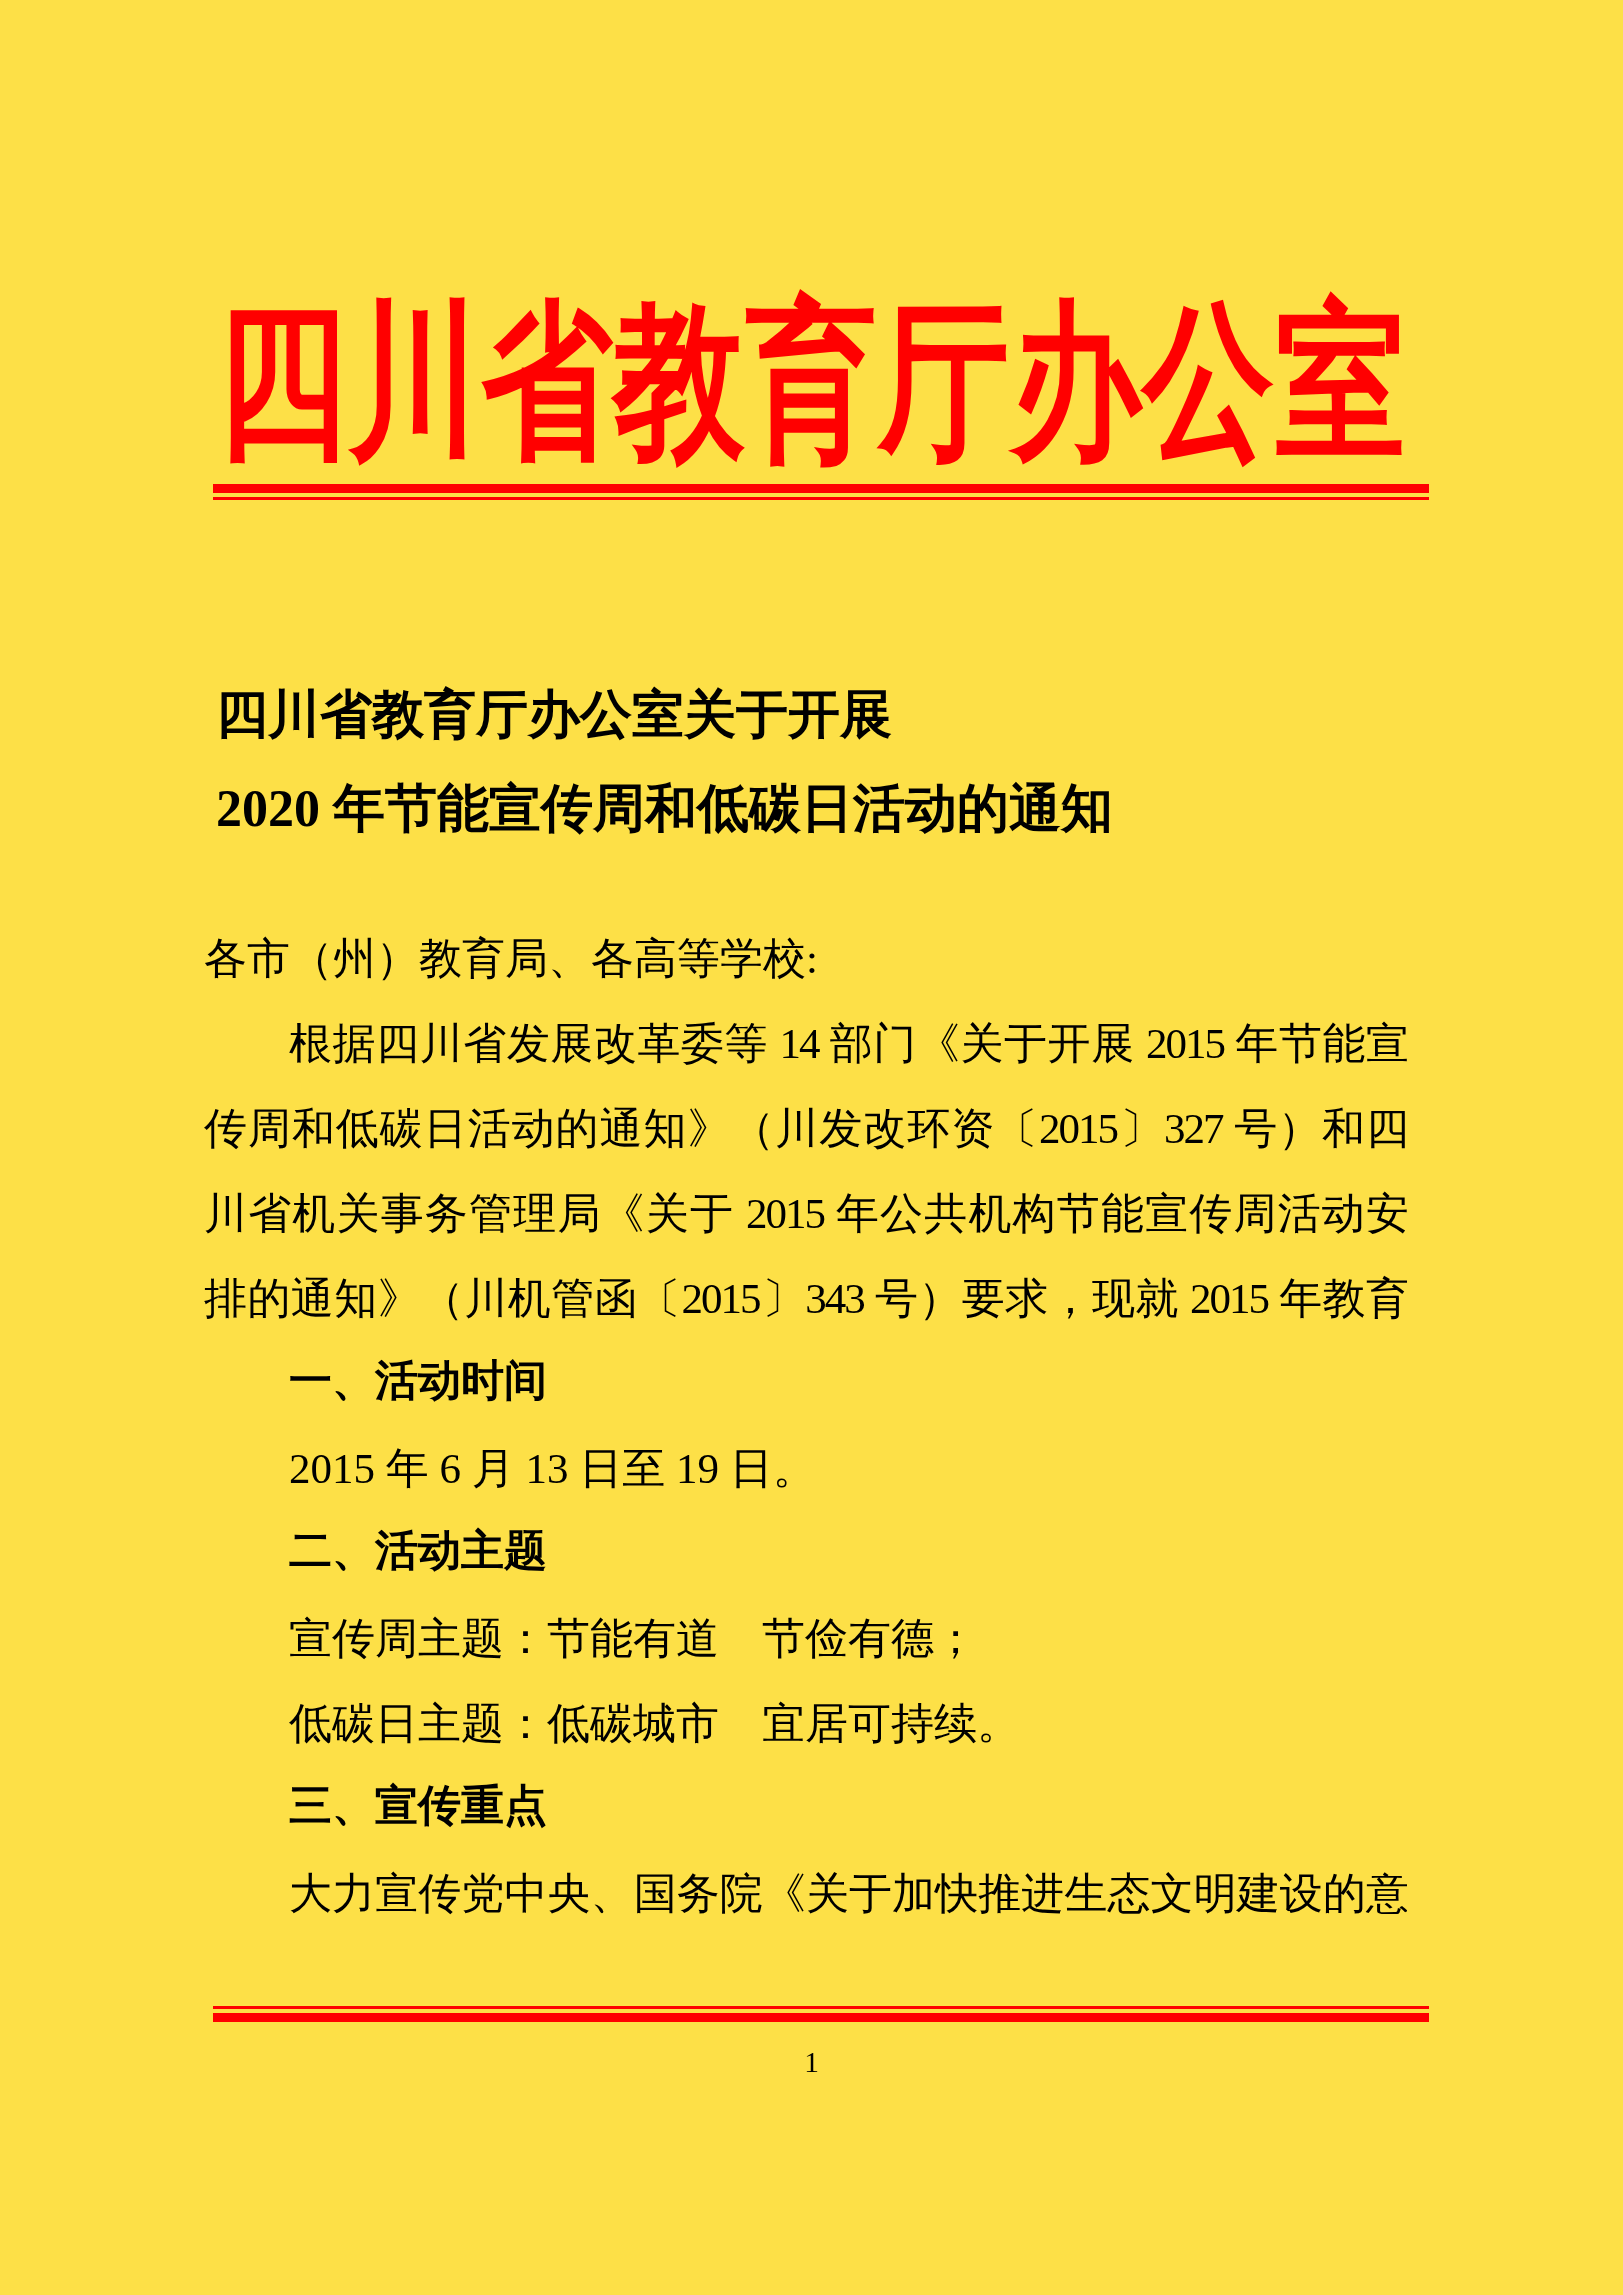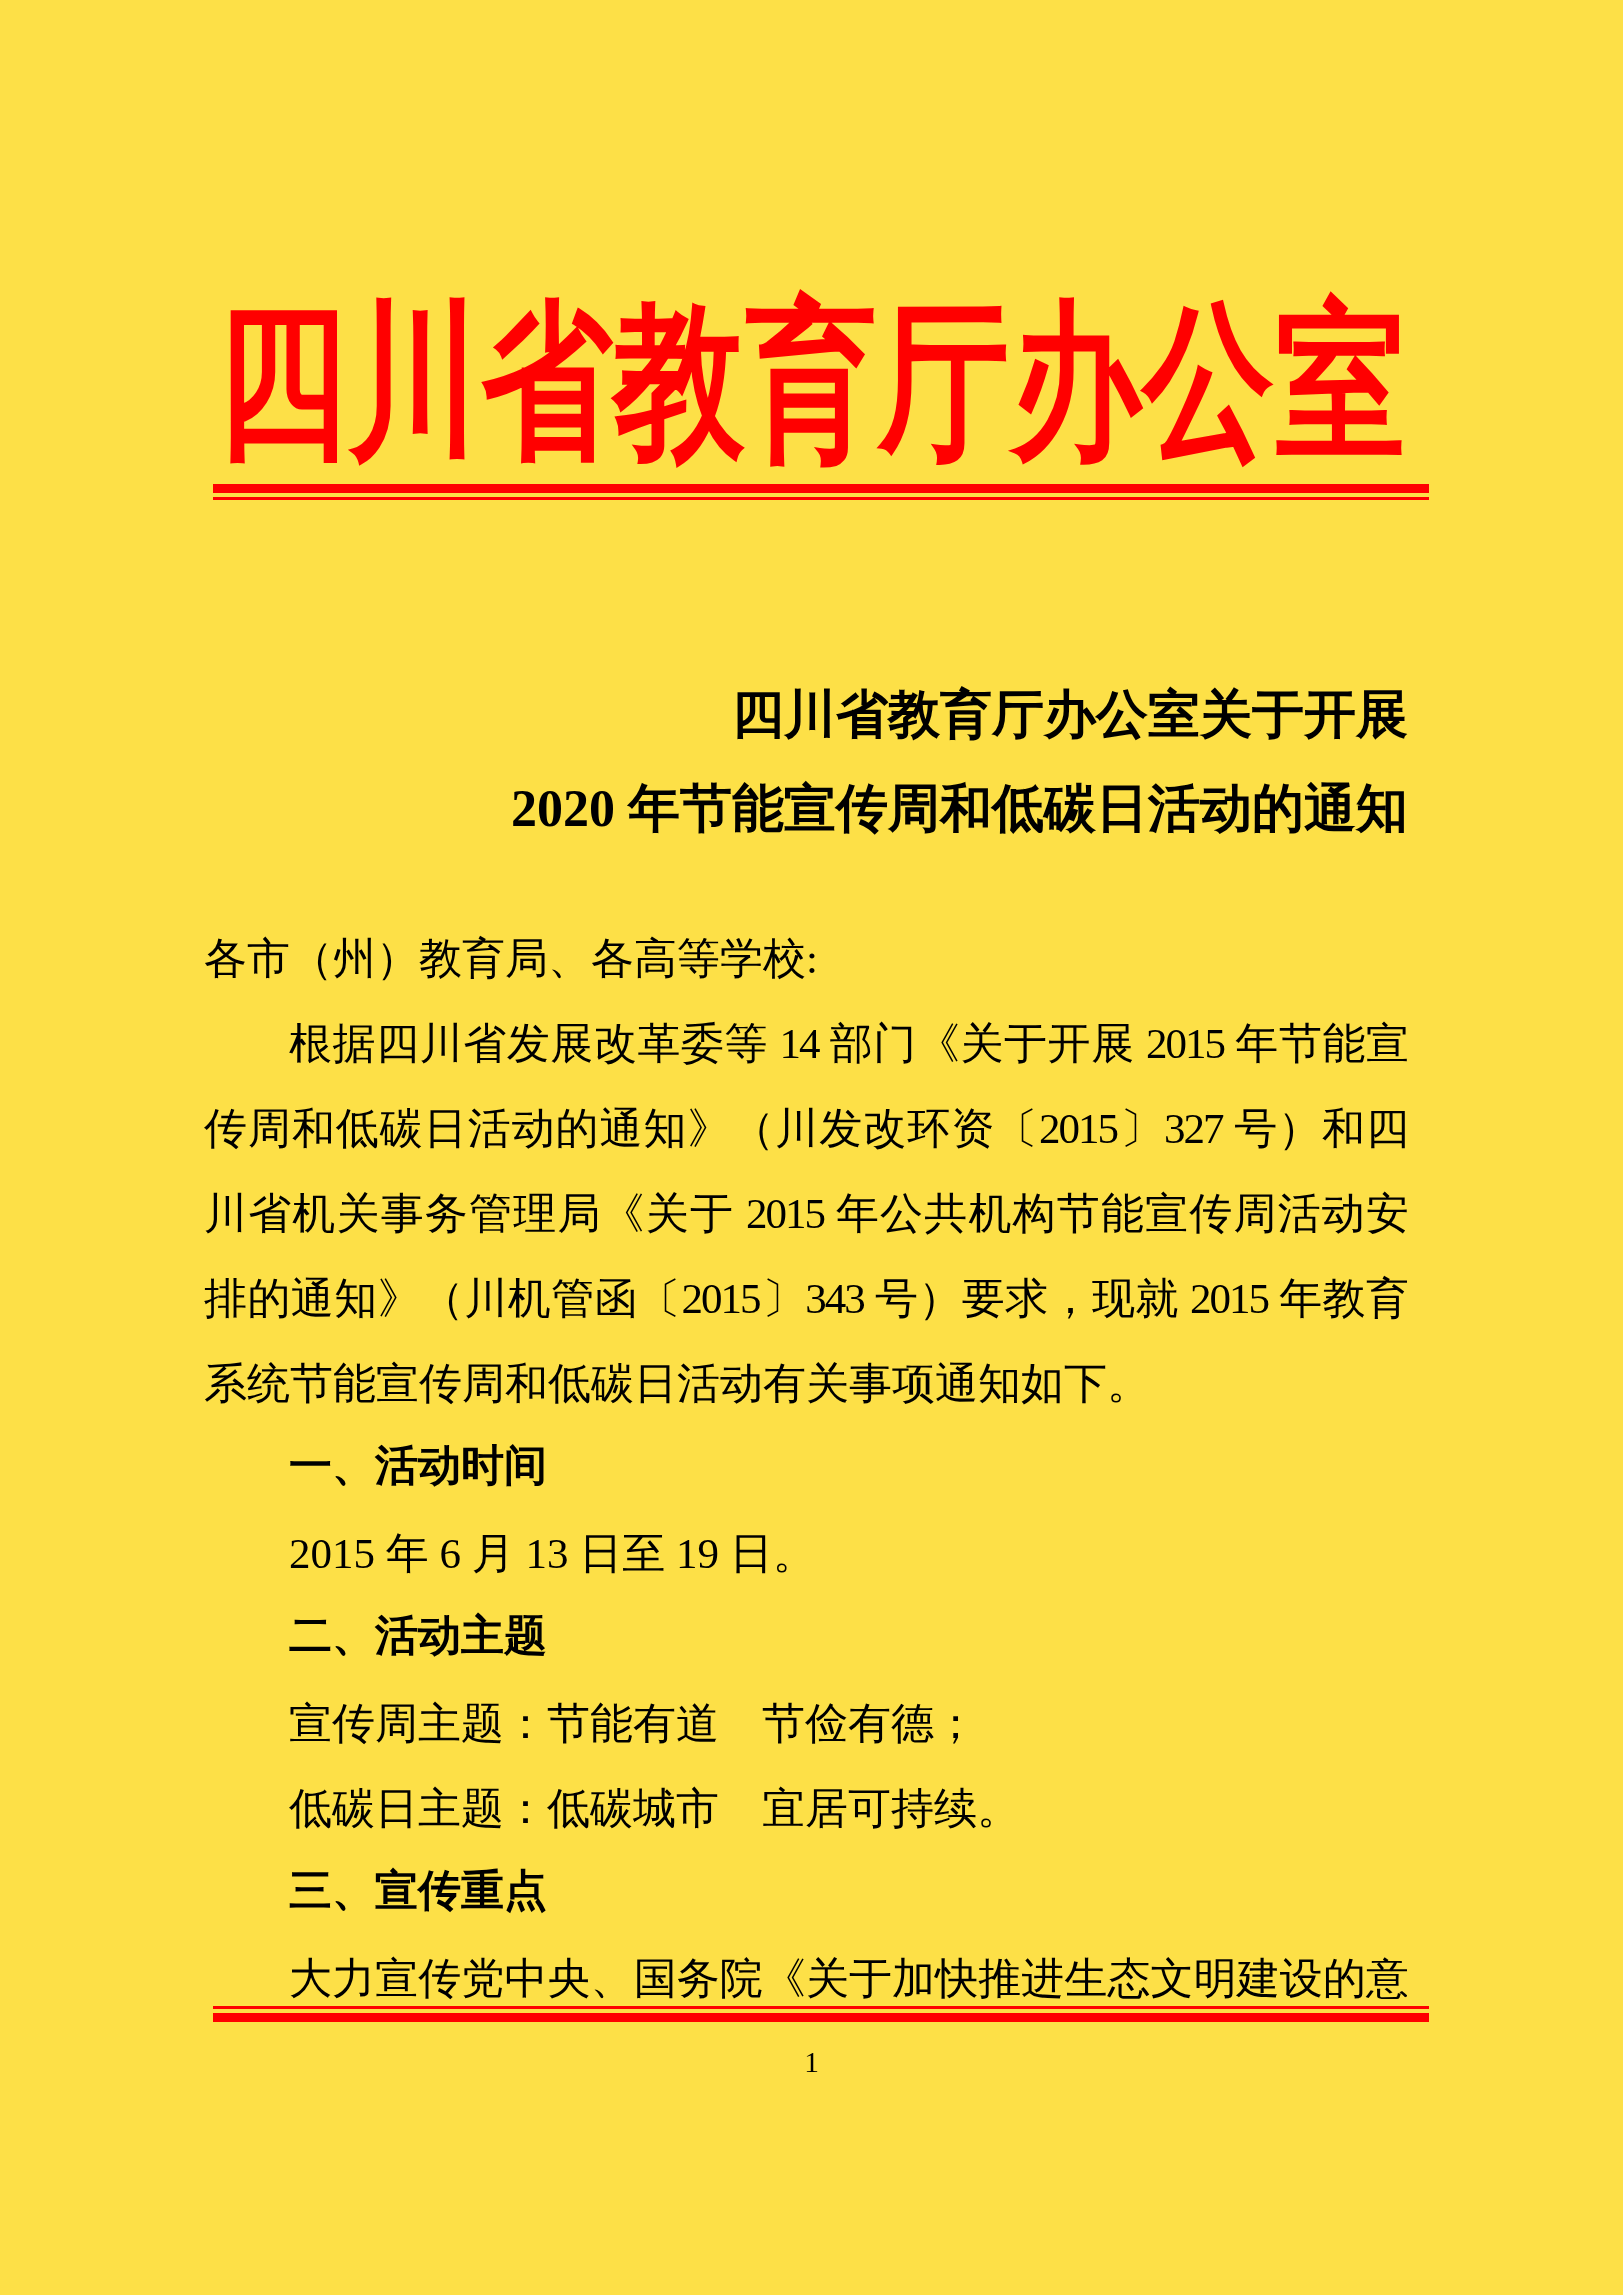--- a/index.html
+++ b/index.html
@@ -37,21 +37,21 @@
   .doc-number{
     position:absolute;
     top:568px;right:200px;
     font-size:44px;line-height:47px;
     white-space:nowrap;
   }
   
   .doc-title{
     position:absolute;
     left:216px;top:668px;width:1192px;
-    text-align:right;
+    text-align:left;
     font-weight:bold;
     font-size:52px;line-height:94px;
   }
   
   .body-text{
     position:absolute;
     left:204px;top:916px;width:1203px;
     font-size:43px;line-height:85px;
   }
   .line{height:85px;overflow:hidden;}
@@ -90,21 +90,20 @@
     <div>四川省教育厅办公室关于开展</div>
     <div>2020 年节能宣传周和低碳日活动的通知</div>
   </div>
 
   <div class="body-text">
     <div class="line nowrap">各市（州）教育局、各高等学校:</div>
     <div class="line indent justify">根据四川省发展改革委等 14 部门《关于开展 2015 年节能宣</div>
     <div class="line justify">传周和低碳日活动的通知》（川发改环资〔2015〕327 号）和四</div>
     <div class="line justify">川省机关事务管理局《关于 2015 年公共机构节能宣传周活动安</div>
     <div class="line justify">排的通知》（川机管函〔2015〕343 号）要求，现就 2015 年教育</div>
-    <div class="line nowrap">系统节能宣传周和低碳日活动有关事项通知如下。</div>
     <div class="line indent heading nowrap">一、活动时间</div>
     <div class="line indent nowrap">2015 年 6 月 13 日至 19 日。</div>
     <div class="line indent heading nowrap">二、活动主题</div>
     <div class="line indent nowrap">宣传周主题：节能有道　节俭有德；</div>
     <div class="line indent nowrap">低碳日主题：低碳城市　宜居可持续。</div>
     <div class="line indent heading nowrap">三、宣传重点</div>
     <div class="line indent justify">大力宣传党中央、国务院《关于加快推进生态文明建设的意</div>
   </div>
 
   <div class="rule rule-foot-thin"></div>

